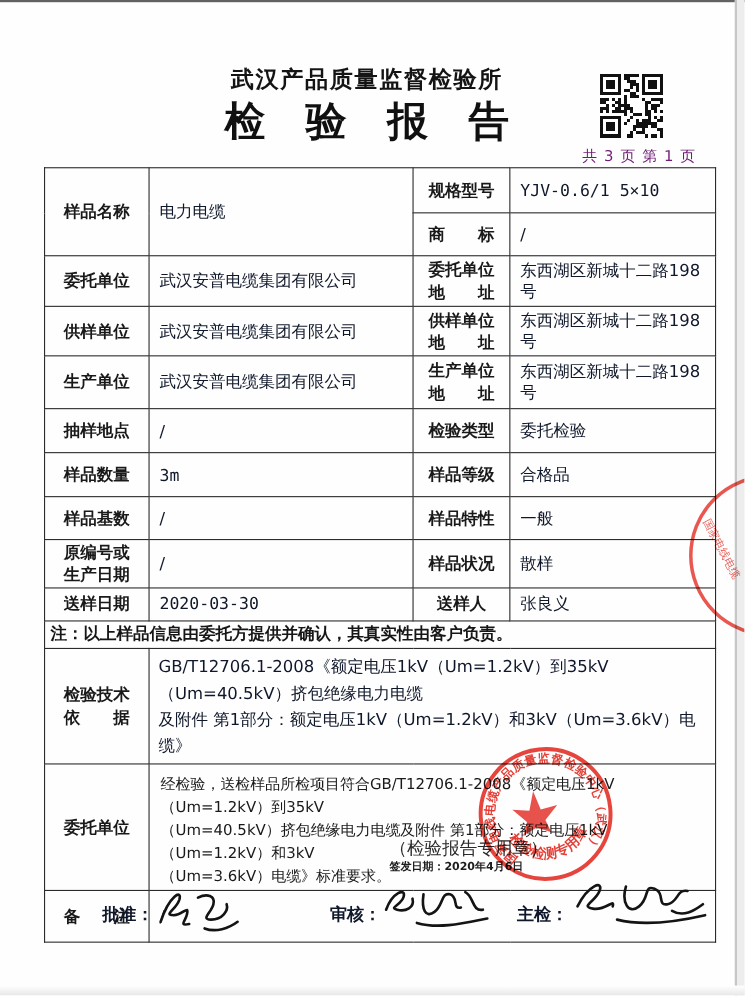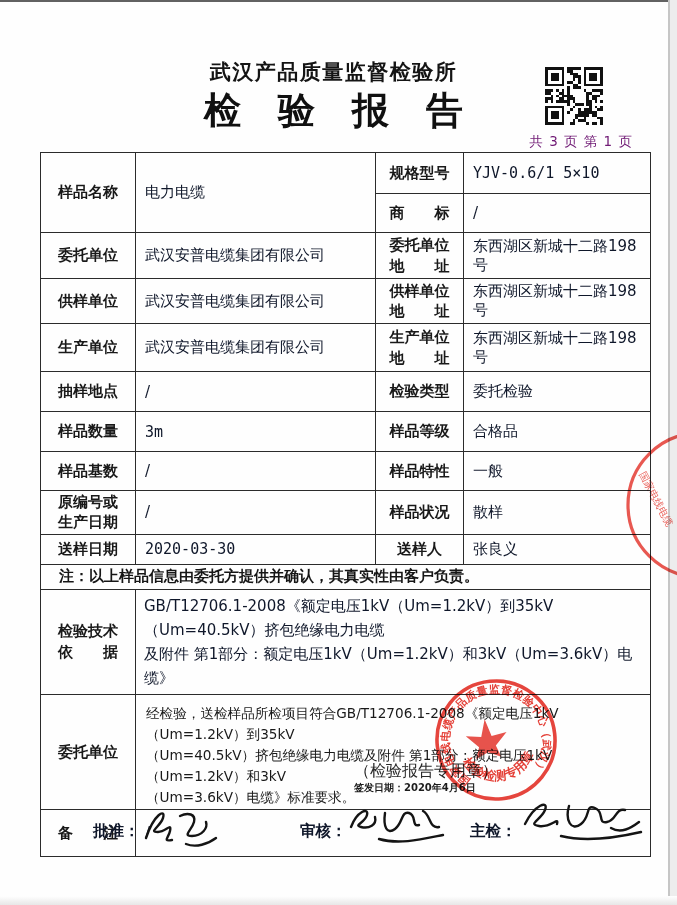--- a/index.html
+++ b/index.html
@@ -20,21 +20,21 @@
   .bizline{position:absolute;left:40px;top:126px;width:390px;height:22px;font-size:16px;color:#141414;border-bottom:1.5px solid #222;}
   .bizline .lbl{font-weight:600;}
   .mono{font-family:"DejaVu Sans Mono","Liberation Mono",monospace;}
   
   table.grid{position:absolute;left:40px;top:152px;width:610px;border-collapse:collapse;table-layout:fixed;}
   table.grid td{border:1px solid #2b2b2b;font-size:15px;vertical-align:middle;overflow:hidden;}
   table.grid{border:1.5px solid #222;}
   td.lab{text-align:center;color:#191919;line-height:1.35;font-weight:bold;}
   td.val{text-align:left;padding-left:9px;font-size:14.5px;color:#0f172a;}
   .pre{white-space:pre-line;}
-  td.noteCell{padding-left:18px;font-size:14.5px;font-weight:600;color:#161616;}
+  td.noteCell{padding-left:5px;font-size:14.5px;font-weight:600;color:#161616;}
   td.basisText{font-size:13.6px;line-height:1.6;padding:4px 8px;}
   td.concCell{position:relative;vertical-align:top;}
   .concText{font-size:13.6px;line-height:1.55;padding:7px 8px 0 9px;color:#191919;}
   .sealNote{position:absolute;left:218px;top:66px;font-size:16px;color:#2a2a2a;}
   .issueLine{position:absolute;left:218px;top:86px;font-size:10px;color:#1d1d1d;font-weight:bold;}
   
   .signoff span.slabel{position:absolute;font-size:15.5px;font-weight:700;color:#0f172a;}
   .sig{position:absolute;}
   .sig svg path{fill:none;stroke:#141414;stroke-width:2.4;stroke-linecap:round;stroke-linejoin:round;}
   

